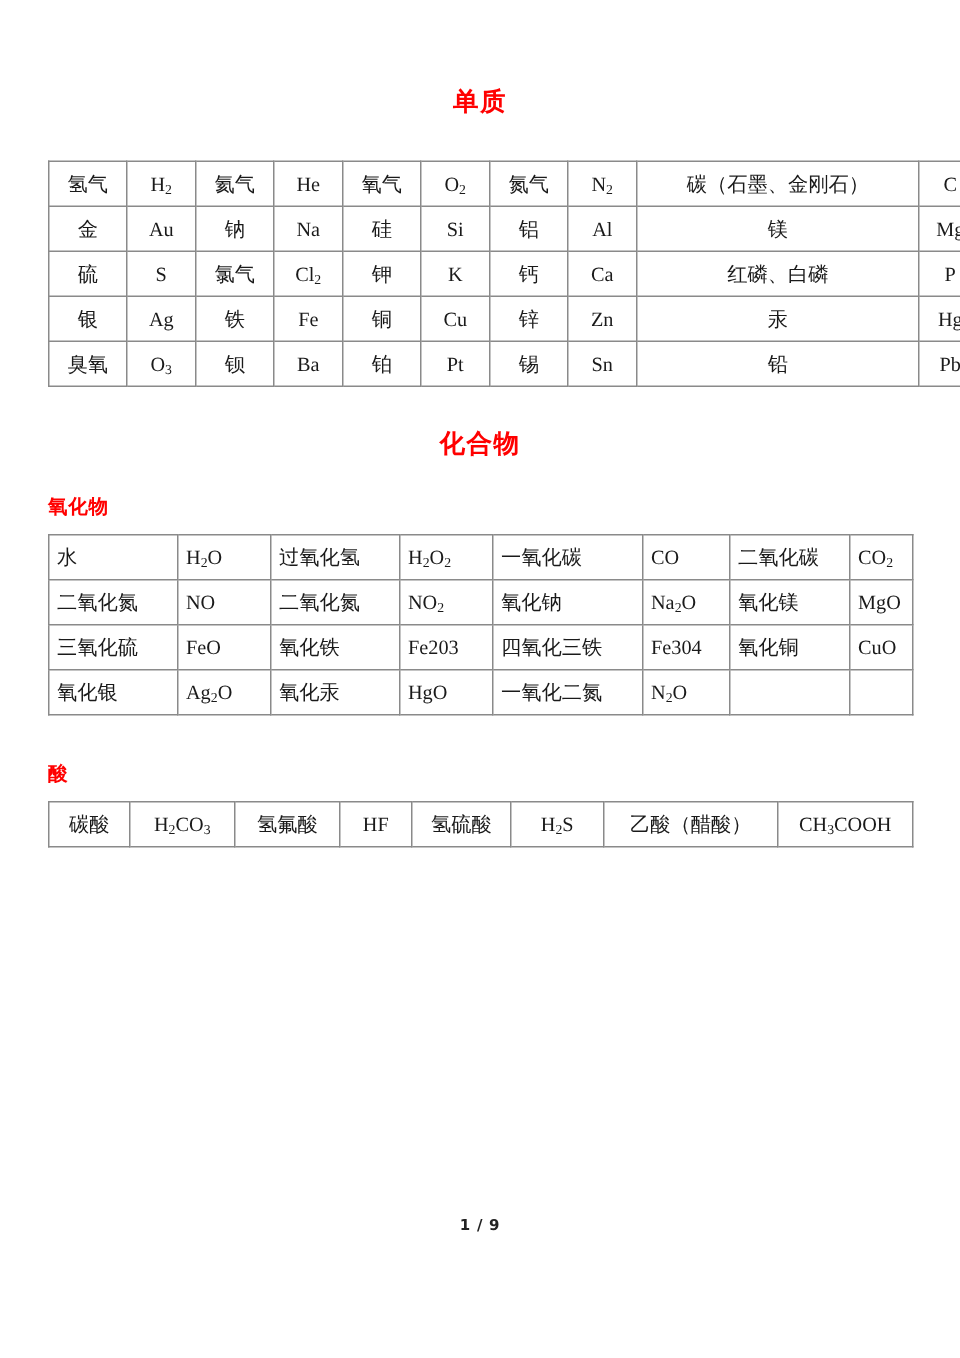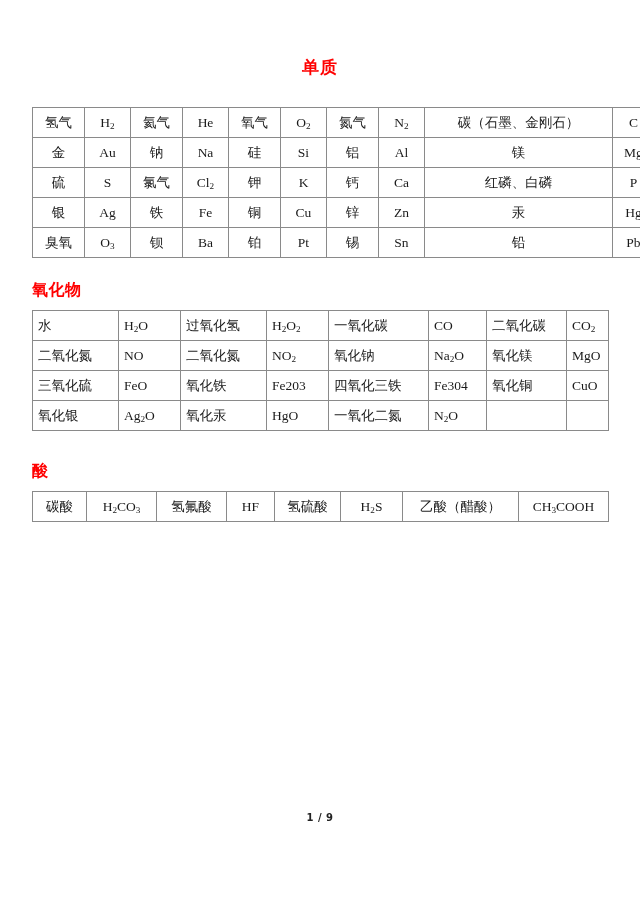--- a/index.html
+++ b/index.html
@@ -34,21 +34,21 @@
     margin: 0;
     padding: 0;
   }
   .title-unit { padding-top: 56px; }
   .title-compound { padding-top: 26px; }
 
   .sub-title {
     color: #ff0000;
     font-family: "DejaVu Sans", sans-serif;
     font-weight: bold;
-    font-size: 16px;
+    font-size: 13px;
     letter-spacing: 0.5px;
     margin: 0;
     text-align: left;
   }
 
   
   table.chem {
     border-collapse: collapse;
     table-layout: fixed;
     width: 576px;
@@ -175,20 +175,21 @@
             <td>Pt</td>
             <td>锡</td>
             <td>Sn</td>
             <td>铅</td>
             <td>Pb</td>
           </tr>
         </tbody>
     </table>
   </div>
 
+  <h1 class="doc-title title-compound">化合物</h1>
 
   <div class="sub-oxide-wrap">
     <h2 class="sub-title">氧化物</h2>
   </div>
 
   <div class="tbl-oxide-wrap">
     <table class="chem lefted" id="tbl-oxides">
       <colgroup id="cg-oxides">
           <col style="width: 86px;">
           <col style="width: 62px;">

